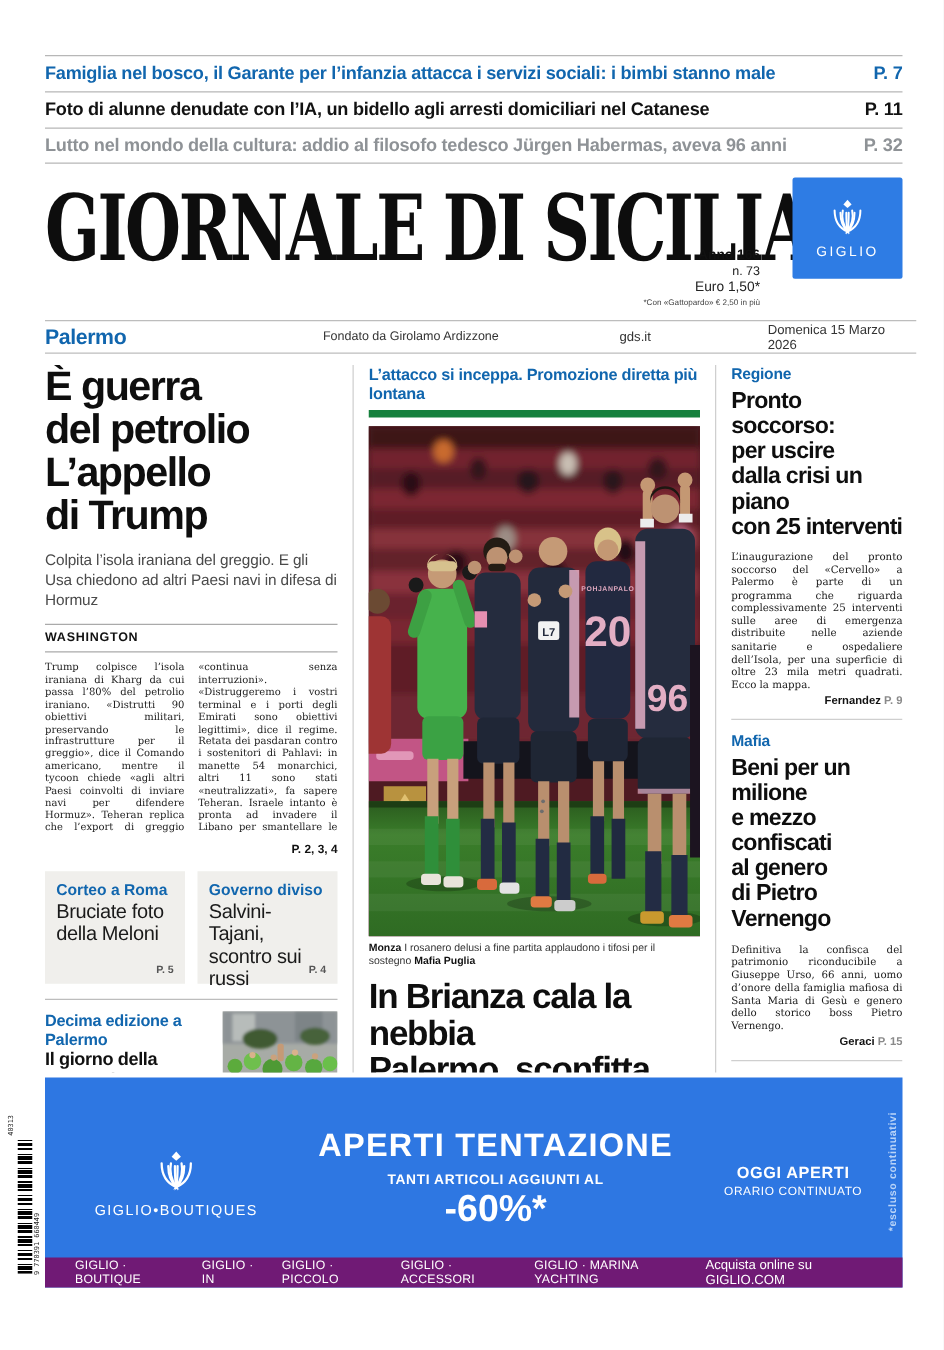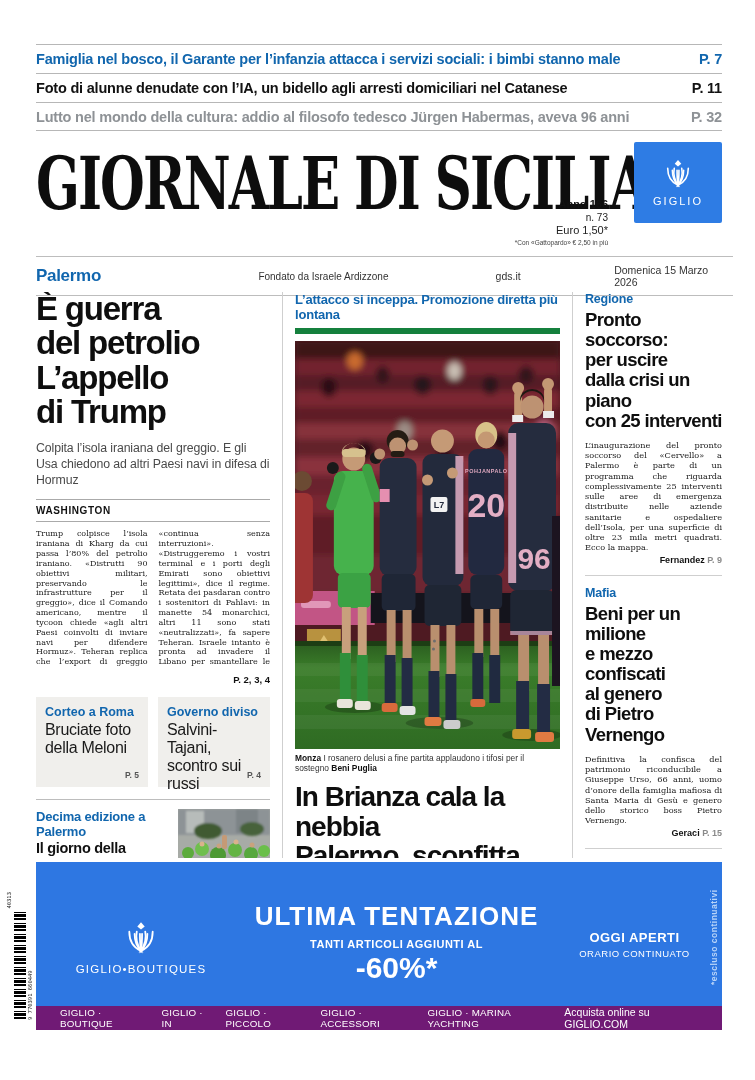--- a/index.html
+++ b/index.html
@@ -20,21 +20,21 @@
   .logo-title { position:absolute; left:0; top:2px; font-family:"DejaVu Serif", serif; font-weight:bold; font-size:53px; letter-spacing:-2px; color:#0d0d0d; transform:scale(0.97,1.38); transform-origin:left top; white-space:nowrap; }
   .giglio-box { position:absolute; right:0; top:4px; width:88px; height:81px; background:#2e7ce4; display:flex; flex-direction:column; align-items:center; justify-content:center; color:#fff; border-radius:2px; }
   .giglio-box .g-label { font-size:11px; letter-spacing:2px; margin-top:3px; }
   .edition { position:absolute; right:114px; top:60px; text-align:right; line-height:1.25; }
   .ed-anno { font-weight:bold; font-size:11px; }
   .ed-num { font-size:10px; color:#222; }
   .ed-price { font-size:11px; color:#222; }
   .ed-note { font-size:6.5px; color:#444; margin-top:1px; }
 
   
-  .dateline { position:absolute; left:36px; right:22px; top:256px; height:40px; border-top:1px solid #bdbdbd; border-bottom:1px solid #bdbdbd; display:flex; align-items:center; }
+  .dateline { position:absolute; left:36px; right:22px; top:256px; height:27px; border-top:1px solid #bdbdbd; border-bottom:1px solid #bdbdbd; display:flex; align-items:center; }
   .dl-city { color:#1166ae; font-weight:bold; font-size:17px; letter-spacing:-0.3px; width:225px; }
   .dl-founded { font-size:10px; color:#333; width:240px; }
   .dl-site { font-size:10.5px; color:#333; width:120px; }
   .dl-date { font-size:10.5px; color:#333; margin-left:auto; }
 
   
   .main { position:absolute; left:36px; right:33px; top:292px; height:566px; display:grid; grid-template-columns:247px 290px 149px; }
   .col1 { padding-right:12px; border-right:1px solid #cfcfcf; overflow:hidden; }
   .col2 { padding:0 12px; border-right:1px solid #cfcfcf; overflow:hidden; }
   .col3 { padding-left:12px; overflow:hidden; }
@@ -135,21 +135,21 @@
     <div class="edition">
       <div class="ed-anno">Anno 166</div>
       <div class="ed-num">n. 73</div>
       <div class="ed-price">Euro 1,50*</div>
       <div class="ed-note">*Con «Gattopardo» € 2,50 in più</div>
     </div>
   </div>
 
   <div class="dateline">
     <span class="dl-city">Palermo</span>
-    <span class="dl-founded">Fondato da Israele Ardizzone</span>
+    <span class="dl-founded">Fondato da Girolamo Ardizzone</span>
     <span class="dl-site">gds.it</span>
     <span class="dl-date">Domenica 15 Marzo 2026</span>
   </div>
 
   <div class="main">
 
     <div class="col1">
       <div class="lead-h1 preline">È guerra
 del petrolio
 L’appello
@@ -360,21 +360,21 @@
           <rect x="243" y="343" width="13" height="50" fill="#232c44"></rect>
           <rect x="218" y="388" width="19" height="10" rx="3" fill="#c9992e"></rect>
           <rect x="241" y="391" width="19" height="10" rx="3" fill="#e07a42"></rect>
 
           <rect x="258" y="175" width="10" height="170" fill="#1c1420"></rect>
           <rect x="0" y="0" width="266" height="408" fill="none" stroke="#ffffff" stroke-width="0"></rect>
         </svg>
       </div>
 
       <div class="caption">
-        <span class="cap-b">Monza</span><span> I rosanero delusi a fine partita applaudono i tifosi per il sostegno </span><span class="cap-b">Beni Puglia</span>
+        <span class="cap-b">Monza</span><span> I rosanero delusi a fine partita applaudono i tifosi per il sostegno </span><span class="cap-b">Mafia Puglia</span>
       </div>
 
       <div class="c2-head preline">In Brianza cala la nebbia
 Palermo, sconfitta amara</div>
 
     </div>
 
     <div class="col3">
       <div class="art">
         <div class="art-kicker">Regione</div>
@@ -417,21 +417,21 @@
               <path d="M5 11 C5 20 9 26 16 29 C12 23 11 16 12 11"></path>
               <path d="M27 11 C27 20 23 26 16 29 C20 23 21 16 20 11"></path>
               <path d="M10 13 C10 20 12 25 16 29 C15 23 15 17 15 13"></path>
               <path d="M22 13 C22 20 20 25 16 29 C17 23 17 17 17 13"></path>
             </g>
           </svg>
         </span>
         <div class="ad-brand">GIGLIO•BOUTIQUES</div>
       </div>
       <div class="ad-center">
-        <div class="ad-title">ULTIMA TENTAZIONE</div>
+        <div class="ad-title">APERTI TENTAZIONE</div>
         <div class="ad-line2">TANTI ARTICOLI AGGIUNTI AL</div>
         <div class="ad-discount">-60%*</div>
       </div>
       <div class="ad-right">
         <div class="ad-open1">OGGI APERTI</div>
         <div class="ad-open2">ORARIO CONTINUATO</div>
       </div>
       <div class="ad-vnote">*escluso continuativi</div>
     </div>
     <div class="ad-strip">

